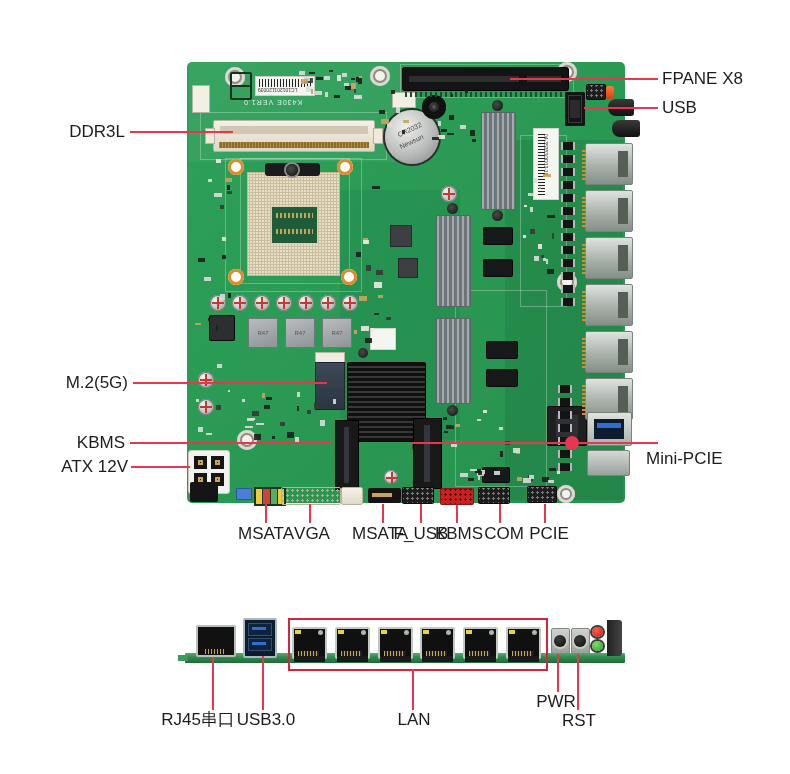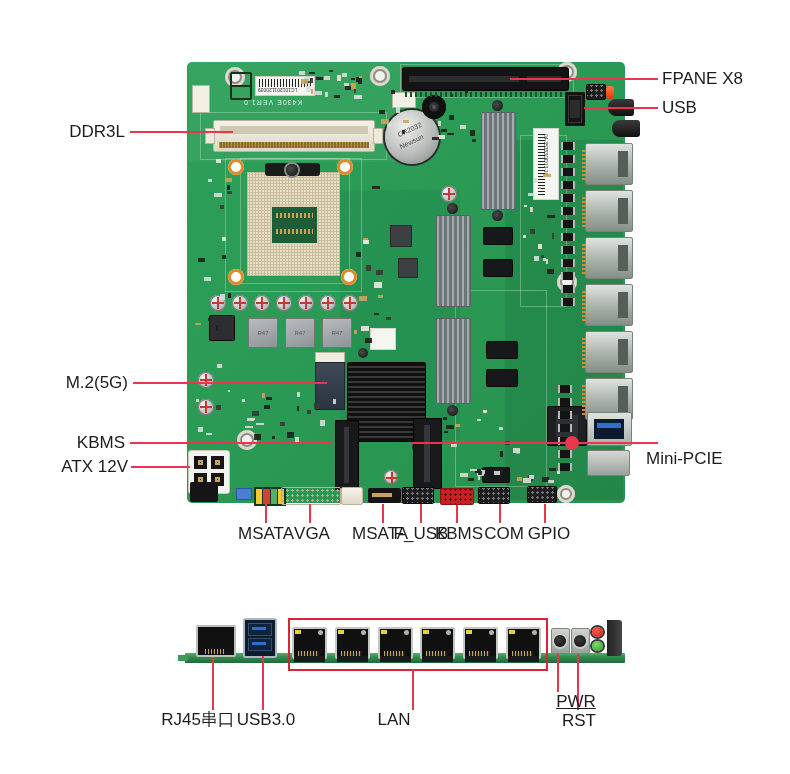--- a/index.html
+++ b/index.html
@@ -441,21 +441,21 @@
   <div class="cl-v" style="left:420px;top:504px;height:19px;"></div>
   <div class="cl-v" style="left:456px;top:505px;height:18px;"></div>
   <div class="cl-v" style="left:499px;top:504px;height:19px;"></div>
   <div class="cl-v" style="left:544px;top:504px;height:19px;"></div>
   <div class="lbl c" style="left:266px;top:525px;">MSATA</div>
   <div class="lbl c" style="left:312px;top:525px;">VGA</div>
   <div class="lbl c" style="left:380px;top:525px;">MSATA</div>
   <div class="lbl c" style="left:421px;top:525px;">F_USB</div>
   <div class="lbl c" style="left:459px;top:525px;">KBMS</div>
   <div class="lbl c" style="left:504px;top:525px;">COM</div>
-  <div class="lbl c" style="left:549px;top:525px;">GPIO</div>
+  <div class="lbl c" style="left:549px;top:525px;">PCIE</div>
 
   <div id="panel">
     <div class="abs" style="left:185px;top:653px;width:440px;height:10px;background:linear-gradient(180deg,#52b06c,#2f8c4e 40%,#1f6b3a);border-radius:1px;"></div>
     <div class="abs" style="left:178px;top:655px;width:10px;height:6px;background:#3d9a59;"></div>
 
     <div class="portFrame" style="left:196px;top:625px;width:36px;height:28px;">
       <div class="abs" style="left:7px;bottom:1px;width:20px;height:5px;background:repeating-linear-gradient(90deg,#caa45a 0 1px,#111 1px 3px);"></div>
     </div>
 
     <div class="portFrame" style="left:243px;top:618px;width:30px;height:36px;border-color:#aeb6c2;background:#0d1b2e;">
@@ -514,16 +514,16 @@
     <div class="abs" style="left:607px;top:620px;width:15px;height:36px;background:linear-gradient(90deg,#222,#444);border-radius:0 3px 3px 0;"></div>
   </div>
 
   <div class="cl-v" style="left:212px;top:657px;height:53px;"></div>
   <div class="cl-v" style="left:262px;top:656px;height:54px;"></div>
   <div class="cl-v" style="left:412px;top:669px;height:41px;"></div>
   <div class="cl-v" style="left:557px;top:654px;height:38px;"></div>
   <div class="cl-v" style="left:577px;top:654px;height:56px;"></div>
   <div class="lbl c" style="left:198px;top:711px;">RJ45串口</div>
   <div class="lbl c" style="left:266px;top:711px;">USB3.0</div>
-  <div class="lbl c" style="left:394px;top:711px;">LAN</div>
-  <div class="lbl c" style="left:576px;top:693px;text-decoration:underline;">PWR</div>
+  <div class="lbl c" style="left:414px;top:711px;">LAN</div>
+  <div class="lbl c" style="left:556px;top:693px;">PWR</div>
   <div class="lbl c" style="left:579px;top:712px;">RST</div>
 </div>
 
 </body></html>

